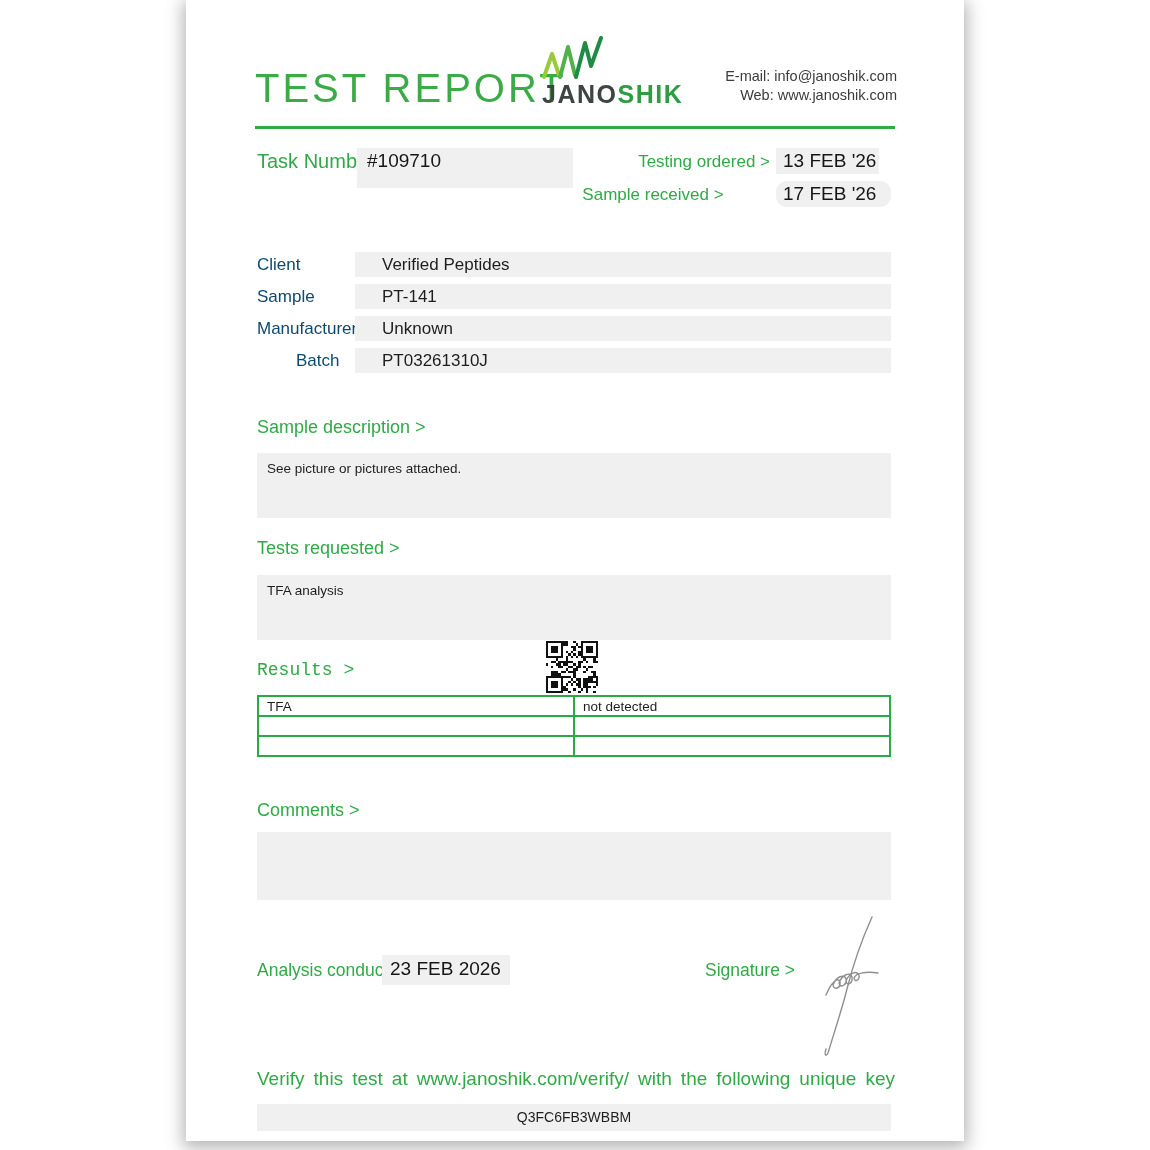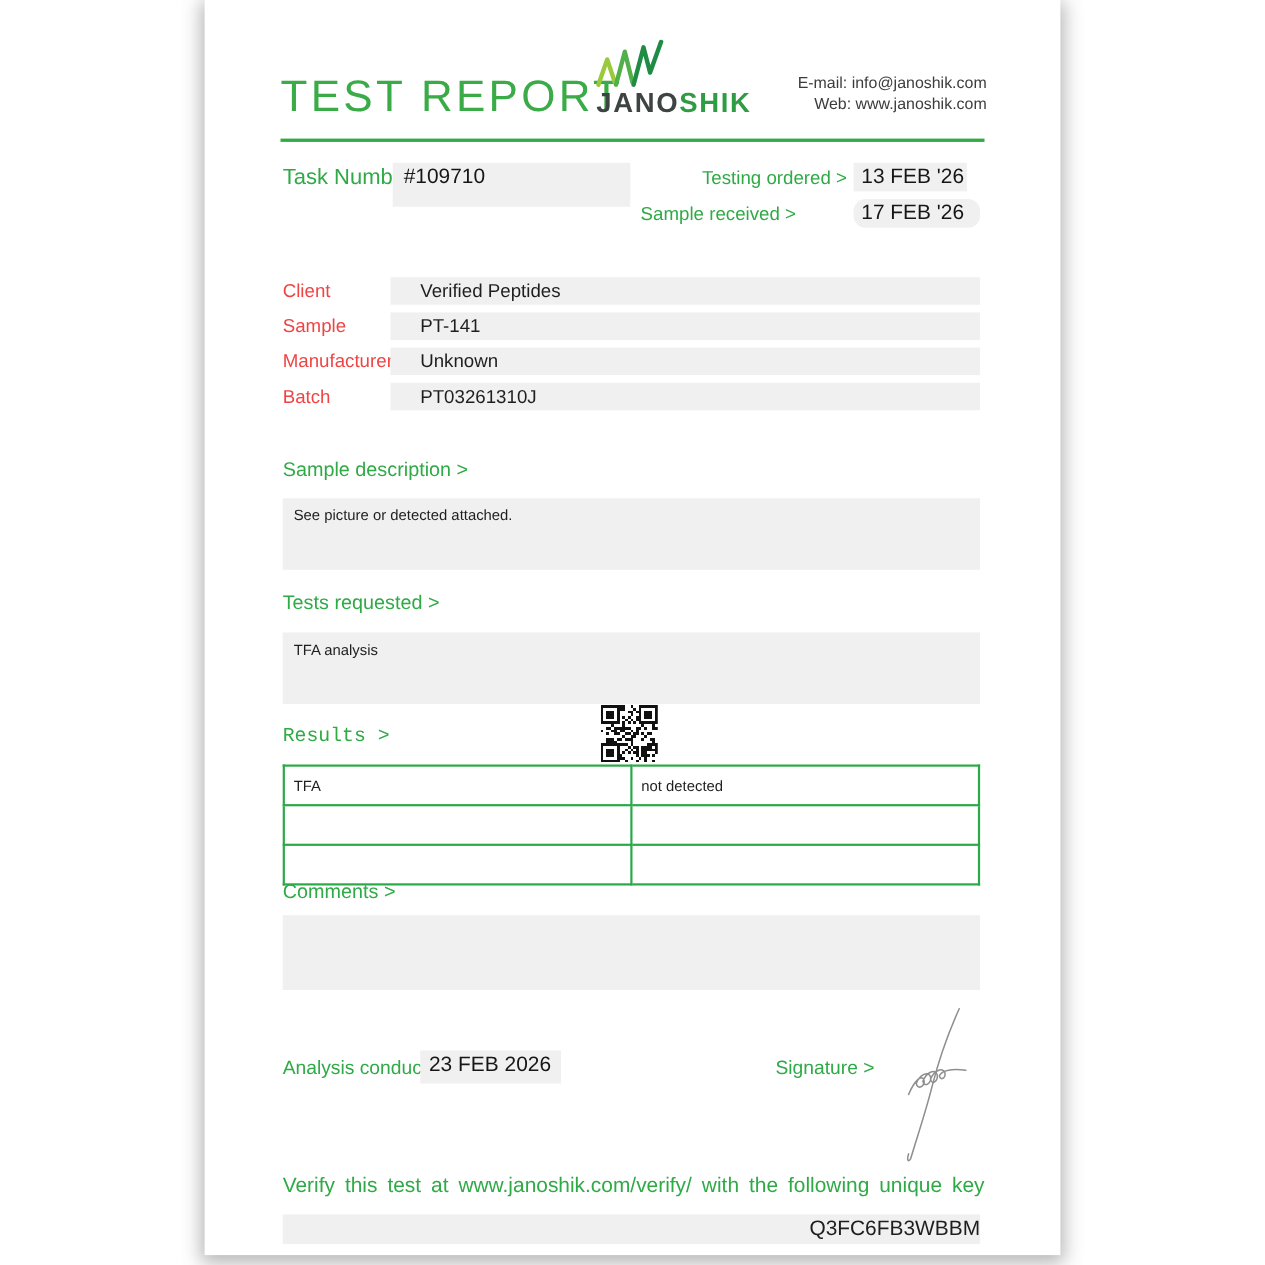--- a/index.html
+++ b/index.html
@@ -14,29 +14,29 @@
   .heading  { font-size:18px; color:#2faa46; }
   .val-lg { font-size:19px; color:#161616; }
   .val-md { font-size:17px; color:#1e1e1e; }
   .val-sm { font-size:13.5px; color:#1e1e1e; }
   .divider { background:#2faa46; }
   .title { font-size:40px; letter-spacing:3px; color:#3aab47; font-weight:400; }
   .logo-text { font-size:25px; font-weight:bold; letter-spacing:1.5px; }
   .logo-dark { color:#3e4441; }
   .logo-green { color:#2f9c44; }
   .contact { font-size:14.5px; color:#3c3c3c; text-align:right; line-height:19px; }
-  .info-row-label { position:absolute; left:71px; font-size:17px; color:#ef4444; }
+  .info-row-label { position:absolute; left:71px; font-size:17px; color:#0c4a6e; }
   .info-row-box { position:absolute; left:169px; width:536px; height:25px;
                   line-height:25px; padding-left:27px; }
   .fillbox { padding:7px 10px; line-height:17px; }
   table.results { border-collapse:collapse; width:634px; }
-  table.results td { border:2px solid #2aa947; height:36px; font-size:13.5px;
+  table.results td { border:2px solid #2aa947; height:20px; font-size:13.5px;
                      color:#1e1e1e; padding-left:8px; background:#fff; }
   .verify-line { font-size:19px; color:#2faa46; text-align:justify; text-align-last:justify; }
-  .key-box { text-align:right; line-height:27px; font-size:19px; }
+  .key-box { text-align:center; line-height:27px; font-size:14px; }
 </style>
 </head>
 <body>
 
 <div class="page">
 
   <div class="abs title" style="left:69px; top:66px;">TEST REPORT</div>
 
   <div class="abs" style="left:352px; top:36px; width:70px; height:44px;">
     <svg width="70" height="44" viewBox="0 0 70 44" fill="none" stroke-linecap="round" stroke-linejoin="round">
@@ -68,26 +68,26 @@
   <div>
     <div class="info-row-label" style="top:255px;">Client</div>
     <div class="info-row-box box val-md" style="top:252px;">Verified Peptides</div>
 
     <div class="info-row-label" style="top:287px;">Sample</div>
     <div class="info-row-box box val-md" style="top:284px;">PT-141</div>
 
     <div class="info-row-label" style="top:319px;">Manufacturer</div>
     <div class="info-row-box box val-md" style="top:316px;">Unknown</div>
 
-    <div class="info-row-label" style="top:351px;">Batch</div>
+    <div class="info-row-label" style="top:351px;margin-left:39px;">Batch</div>
     <div class="info-row-box box val-md" style="top:348px;">PT03261310J</div>
   </div>
 
   <div class="abs heading" style="left:71px; top:417px;">Sample description &gt;</div>
-  <div class="abs box val-sm fillbox" style="left:71px; top:453px; width:634px; height:65px;">See picture or detected attached.</div>
+  <div class="abs box val-sm fillbox" style="left:71px; top:453px; width:634px; height:65px;">See picture or pictures attached.</div>
 
   <div class="abs heading" style="left:71px; top:538px;">Tests requested &gt;</div>
   <div class="abs box val-sm fillbox" style="left:71px; top:575px; width:634px; height:65px;">TFA analysis</div>
 
   <div class="abs heading" style="left:71px; top:660px;font-family:Liberation Mono, monospace;">Results &gt;</div>
 
   <div class="abs" style="left:360px; top:641px; width:52px; height:52px;">
     <svg id="qr-svg" width="52" height="52" viewBox="0 0 21 21" shape-rendering="crispEdges" fill="#111">
         <rect x="0" y="0" width="1" height="1"></rect>
         <rect x="1" y="0" width="1" height="1"></rect>

